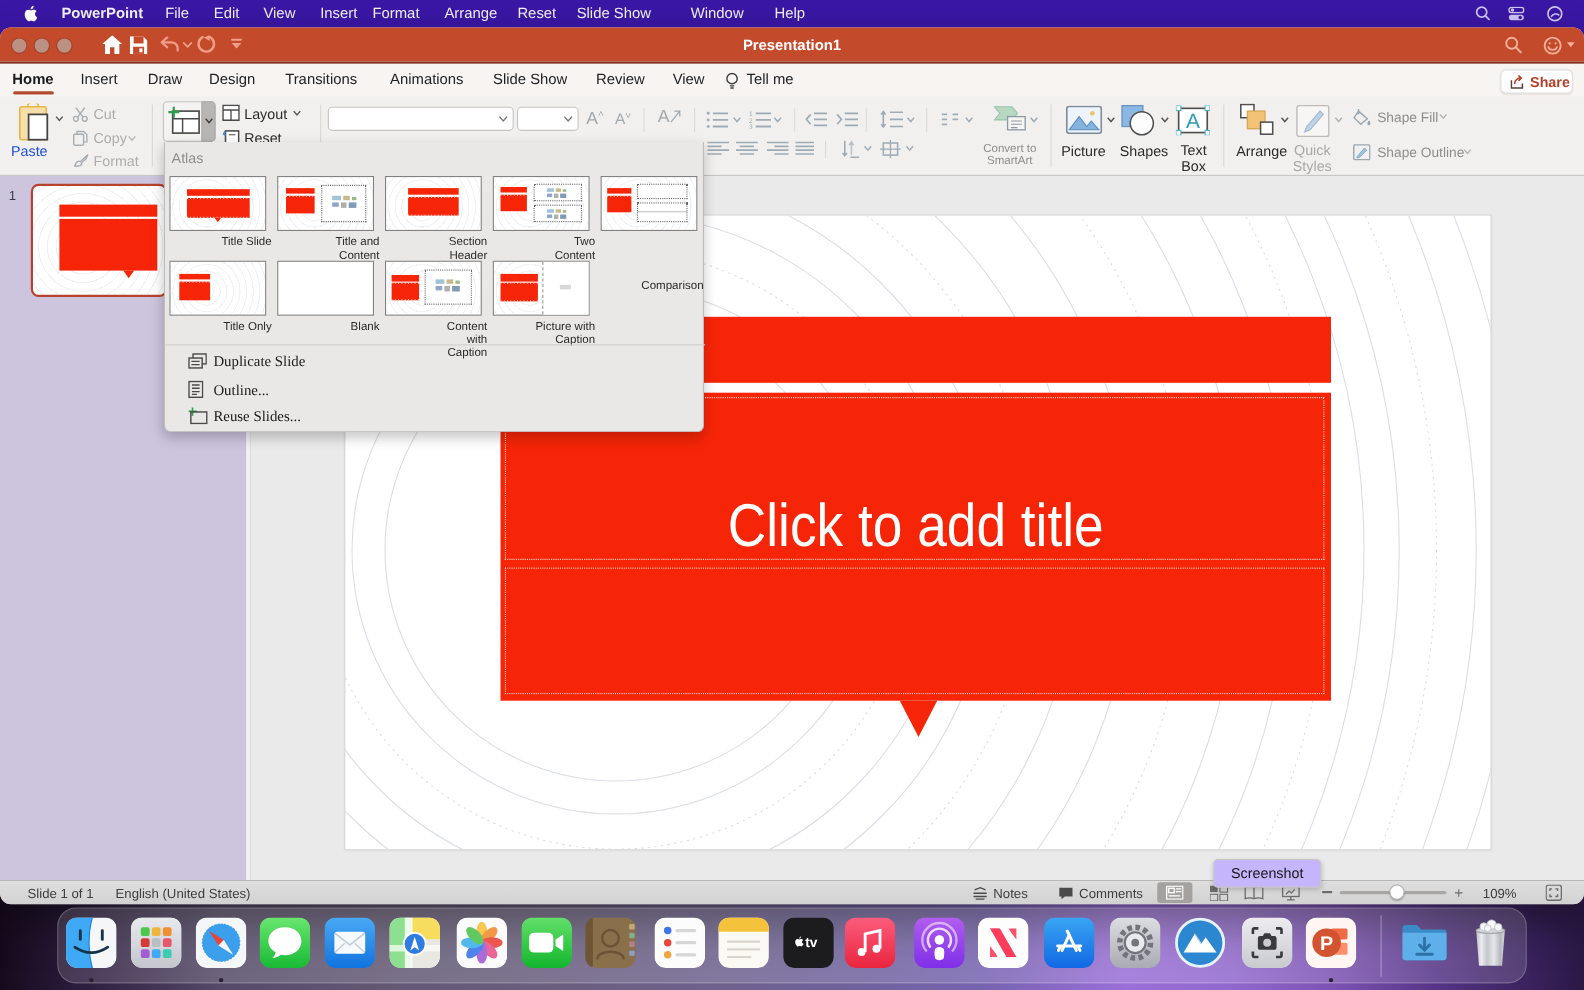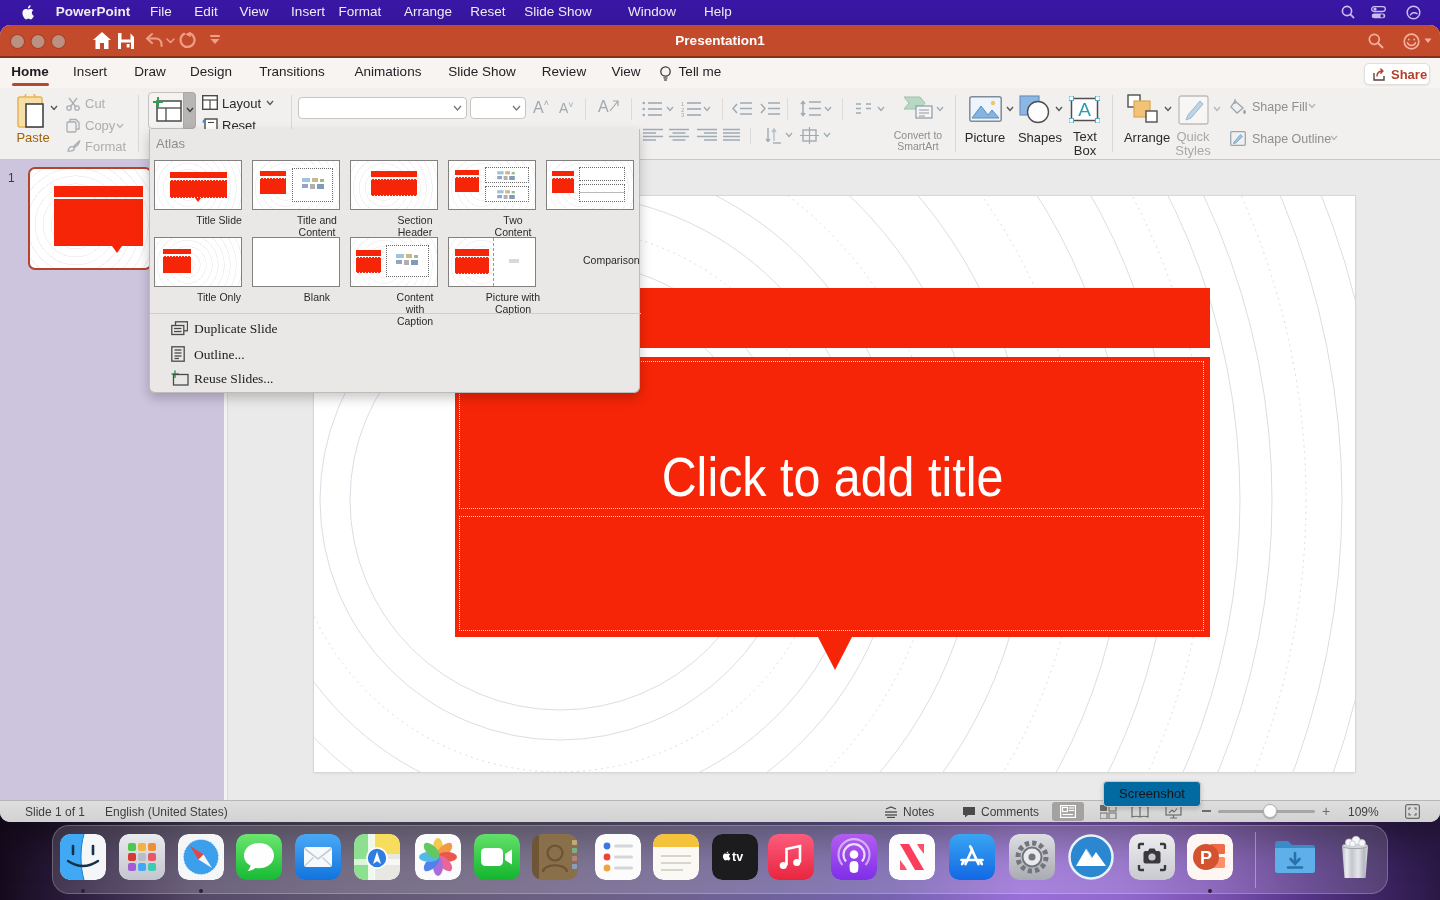--- a/index.html
+++ b/index.html
@@ -40,21 +40,21 @@
 .red { background:#f62507; position:absolute; }
 .dashbox { position:absolute; border:1px dotted #6a6a6a; background:#fff; }
 .ico3 { position:absolute; width:22px; height:12px; background:
  linear-gradient(#9fc3d8,#9fc3d8) 0 0/8px 4px no-repeat,
  linear-gradient(#c9b98a,#c9b98a) 10px 0/6px 4px no-repeat,
  linear-gradient(#9db98f,#9db98f) 18px 1px/4px 3px no-repeat,
  linear-gradient(#8fa6c9,#8fa6c9) 0 6px/6px 4px no-repeat,
  linear-gradient(#b0b0b0,#b0b0b0) 8px 6px/5px 5px no-repeat,
  linear-gradient(#7f9bb5,#7f9bb5) 15px 6px/7px 5px no-repeat; }
 #panel .hdr { position:absolute; left:6px; top:7px; color:#8e8d8c; font-size:13px; }
-.tlabel { position:absolute; width:98px; text-align:center; font-size:10.5px; color:#2b2a29;padding-left:42px; }
+.tlabel { position:absolute; width:98px; text-align:right; font-size:10.5px; color:#2b2a29;padding-left:42px; }
 .mitem { position:absolute; left:44px; font-size:13.5px; color:#1c1b1a;font-family:Liberation Serif, serif; }
 .micon { position:absolute; left:21px; }
 
 
 #dock { position:absolute; left:52px; top:825px; width:1336px; height:69px; background:rgba(255,252,255,.14); border:1px solid rgba(255,255,255,.22); border-radius:17px; }
 .dicon { position:absolute; top:834px; width:46px; height:46px; border-radius:10px; }
 .ddot { position:absolute; top:889px; width:4px; height:4px; border-radius:2px; background:#2a2233; }
 </style>
 </head>
 <body>
@@ -163,21 +163,21 @@
   <div id="ribbon">
 
     <svg class="abs" style="left:16px;top:6px" width="34" height="36" viewBox="0 0 34 36">
       <rect x="2" y="3" width="24" height="30" rx="2" fill="#f7dfa9" stroke="#e8b54c" stroke-width="1.5"></rect>
       <path d="M9 3 a5 4.5 0 0 1 10 0" fill="none" stroke="#e8b54c" stroke-width="1.5"></path>
       <rect x="10" y="10" width="17" height="23" fill="#fff" stroke="#444" stroke-width="1.6"></rect>
     </svg>
     <svg class="abs" style="left:50px;top:17px" width="8" height="6" viewBox="0 0 8 6">
         <path d="M1 1 L4 4.5 L7 1" fill="none" stroke="#555" stroke-width="1.3"></path>
       </svg>
-    <div class="abs" style="left:10px;top:42px;width:46px;text-align:center;font-size:13px;color:#a16207;">Paste</div>
+    <div class="abs" style="left:10px;top:42px;width:46px;text-align:left;font-size:13px;color:#1d4ed8;">Paste</div>
     <svg class="abs" style="left:66px;top:9px" width="14" height="14" viewBox="0 0 14 14" stroke="#a9aeb3" fill="none" stroke-width="1.3">
         <circle cx="3" cy="11" r="2.2"></circle>
         <circle cx="11" cy="11" r="2.2"></circle>
         <path d="M4.5 9.5 L11 1 M9.5 9.5 L3 1"></path>
       </svg>
     <div class="abs" style="left:85px;top:95px;font-size:13px;color:#aeadad;top:8px;">Cut</div>
     <svg class="abs" style="left:66px;top:30px" width="14" height="15" viewBox="0 0 14 15" stroke="#a9aeb3" fill="none" stroke-width="1.3">
         <rect x="1" y="4" width="9" height="10" rx="1"></rect>
         <path d="M4 4 V1.5 H10 L13 4.5 V11 H10.5"></path>
       </svg>
@@ -595,21 +595,21 @@
       <line x1="3.5" y1="12.5" x2="8" y2="12.5"></line>
     </svg>
   <div class="mitem" style="top:218px;font-size:13.5px;">Outline...</div>
   <svg class="micon" style="top:241px" width="18" height="16" viewBox="0 0 18 16" fill="none">
       <path d="M4 0.5 V8 M0.5 4 H8" stroke="#2e9e4f" stroke-width="1.5"></path>
       <rect x="2.5" y="4.5" width="14.5" height="10.5" stroke="#4a4a4a" stroke-width="1.3" fill="none"></rect>
     </svg>
   <div class="mitem" style="top:242px;font-size:13.5px;">Reuse Slides...</div>
 </div>
 
-<div class="abs" style="left:1103px;top:781px;width:98px;height:26px;background:#0369a1;border:1px solid #c9c8c7;border-radius:4px;z-index:60;box-shadow:0 2px 5px rgba(0,0,0,.18);text-align:center;line-height:24px;font-size:13px;color:#161616;">Screenshot</div>
+<div class="abs" style="left:1103px;top:781px;width:98px;height:26px;background:#c4b5fd;border:1px solid #c9c8c7;border-radius:4px;z-index:60;box-shadow:0 2px 5px rgba(0,0,0,.18);text-align:center;line-height:24px;font-size:13px;color:#161616;">Screenshot</div>
 
 <div id="dock"></div>
 
 <svg class="dicon" style="left:60px" width="46" height="46" viewBox="0 0 46 46">
     <rect width="46" height="46" rx="10" fill="#f4f6f8"></rect>
     <path d="M10 0 H24 C20 14 20 32 24 46 H10 A10 10 0 0 1 0 36 V10 A10 10 0 0 1 10 0 Z" fill="#3fa9f5"></path>
     <path d="M24 0 C20 14 20 32 24 46" stroke="#1d7fd0" stroke-width="1" fill="none"></path>
     <line x1="13" y1="12" x2="13" y2="20" stroke="#16324a" stroke-width="2.6" stroke-linecap="round"></line>
     <line x1="33" y1="12" x2="33" y2="20" stroke="#16324a" stroke-width="2.6" stroke-linecap="round"></line>
     <path d="M8 27 Q23 37 38 27" stroke="#16324a" stroke-width="2.4" fill="none" stroke-linecap="round"></path>

